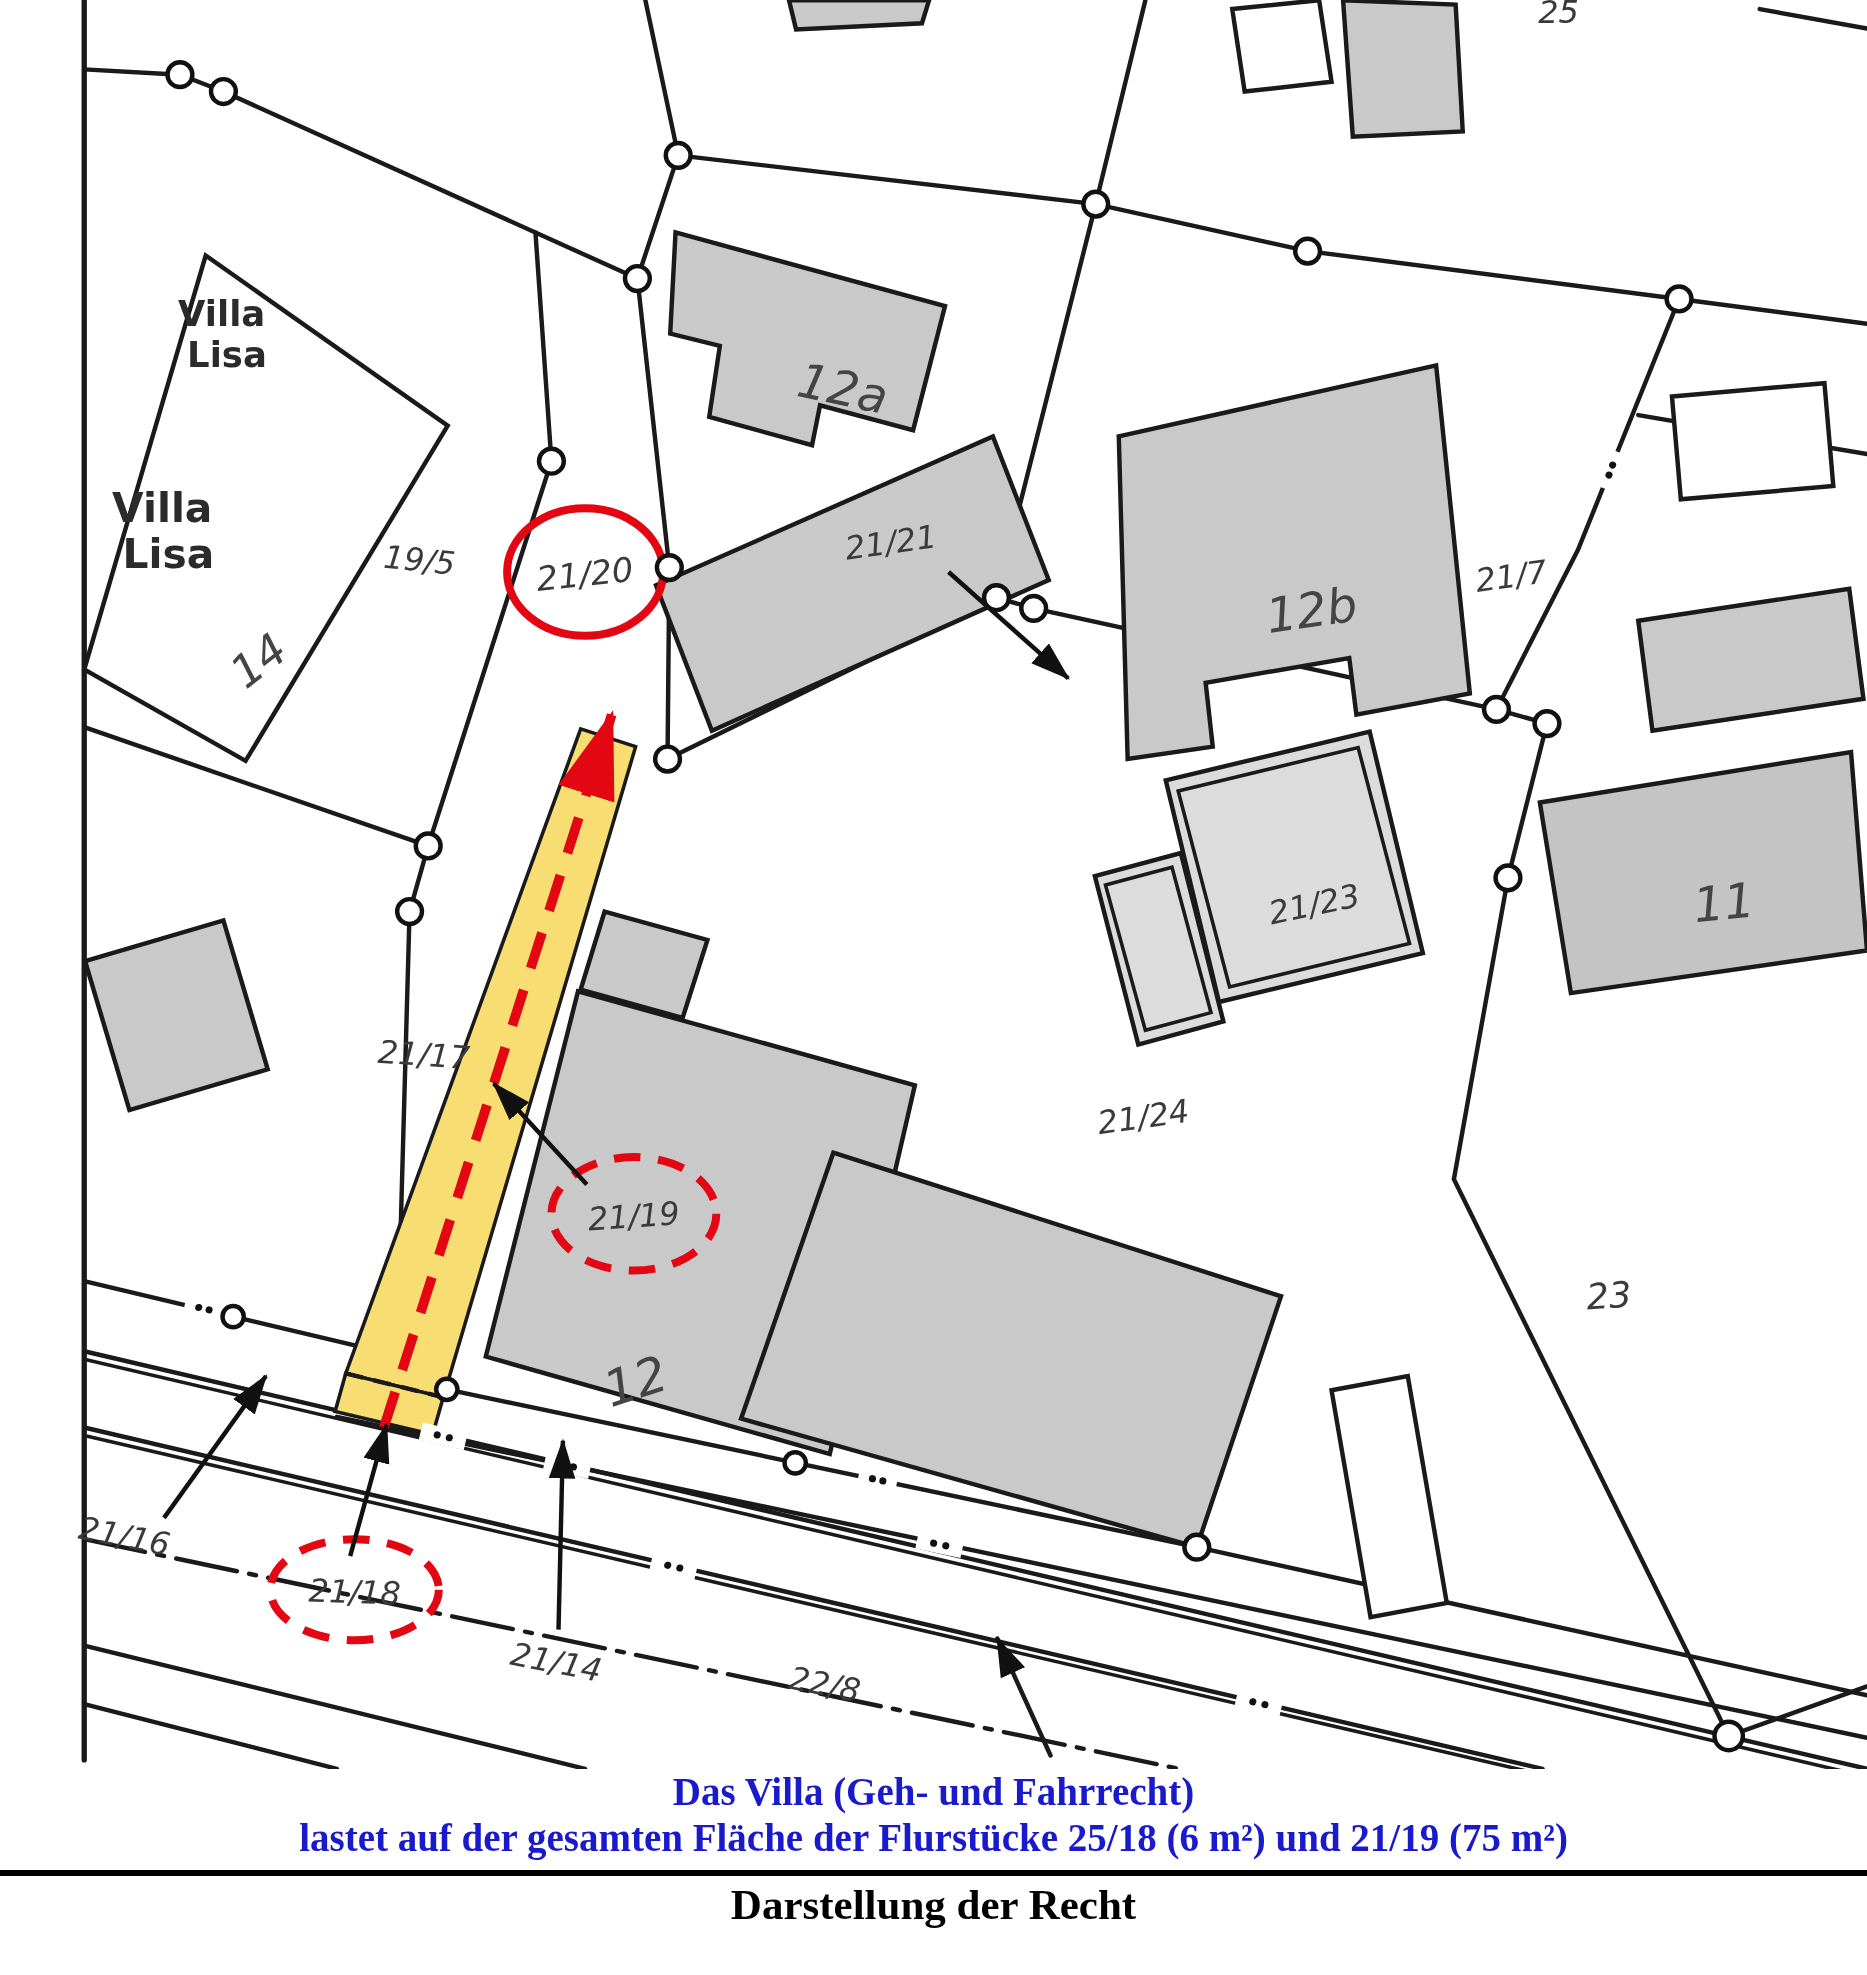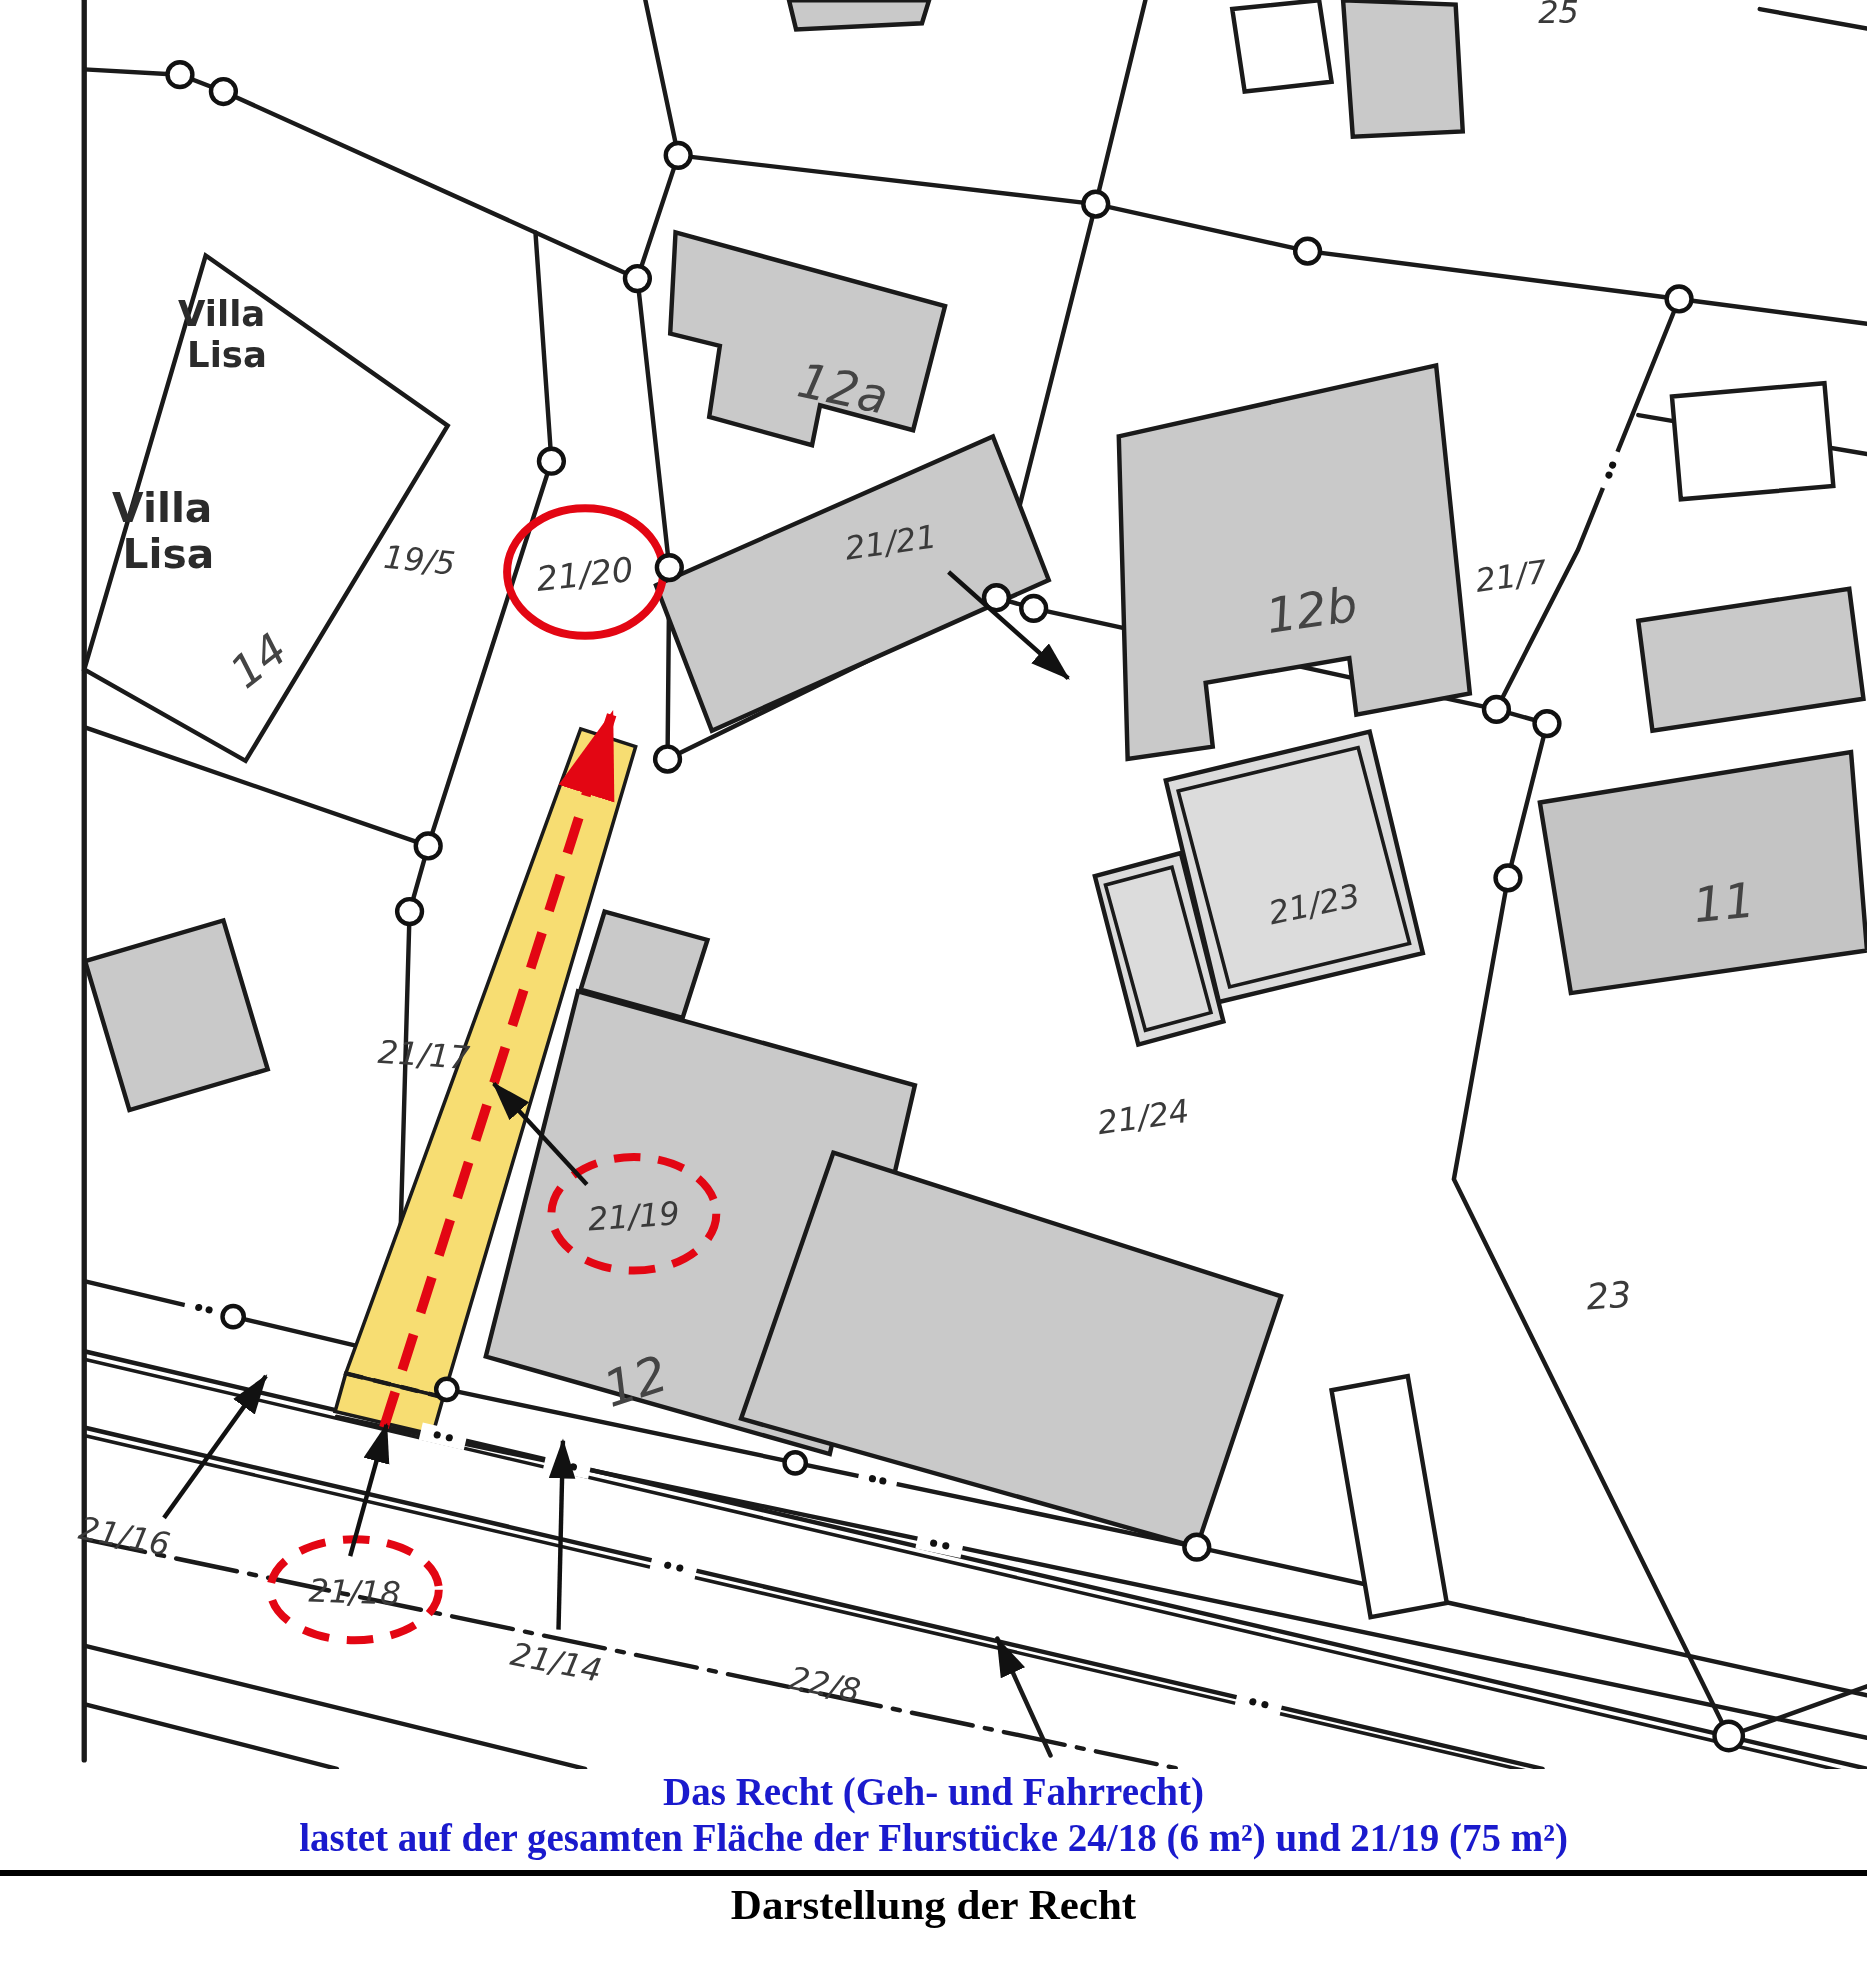--- a/index.html
+++ b/index.html
@@ -196,20 +196,20 @@
         <text x="0" y="0" transform="translate(400,1798) rotate(2)" font-size="36" text-anchor="middle" dominant-baseline="middle" class="parcel-label">21/18</text>
         <text x="0" y="0" transform="translate(627,1877) rotate(11)" font-size="36" text-anchor="middle" dominant-baseline="middle" class="parcel-label">21/14</text>
         <text x="0" y="0" transform="translate(930,1902) rotate(11)" font-size="36" text-anchor="middle" dominant-baseline="middle" class="parcel-label">22/8</text>
         <text x="0" y="0" transform="translate(718,1562) rotate(-18)" font-size="56" text-anchor="middle" dominant-baseline="middle" class="building-label">12</text>
         <text x="0" y="0" transform="translate(1815,1464) rotate(-4)" font-size="40" text-anchor="middle" dominant-baseline="middle" class="parcel-label">23</text>
       </g>
 </svg>
 
 
 <div class="legend">
-  <div class="legend-blue">Das Recht (Geh- und Fahrrecht)</div>
-  <div class="legend-blue">lastet auf der gesamten Fläche der Flurstücke 24/18 (6 m²) und 21/19 (75 m²)</div>
+  <div class="legend-blue">Das Villa (Geh- und Fahrrecht)</div>
+  <div class="legend-blue">lastet auf der gesamten Fläche der Flurstücke 25/18 (6 m²) und 21/19 (75 m²)</div>
   <hr class="legend-rule">
   <div class="legend-title">Darstellung der Recht</div>
 </div>
 
 </div>
 
 
 </body></html>

